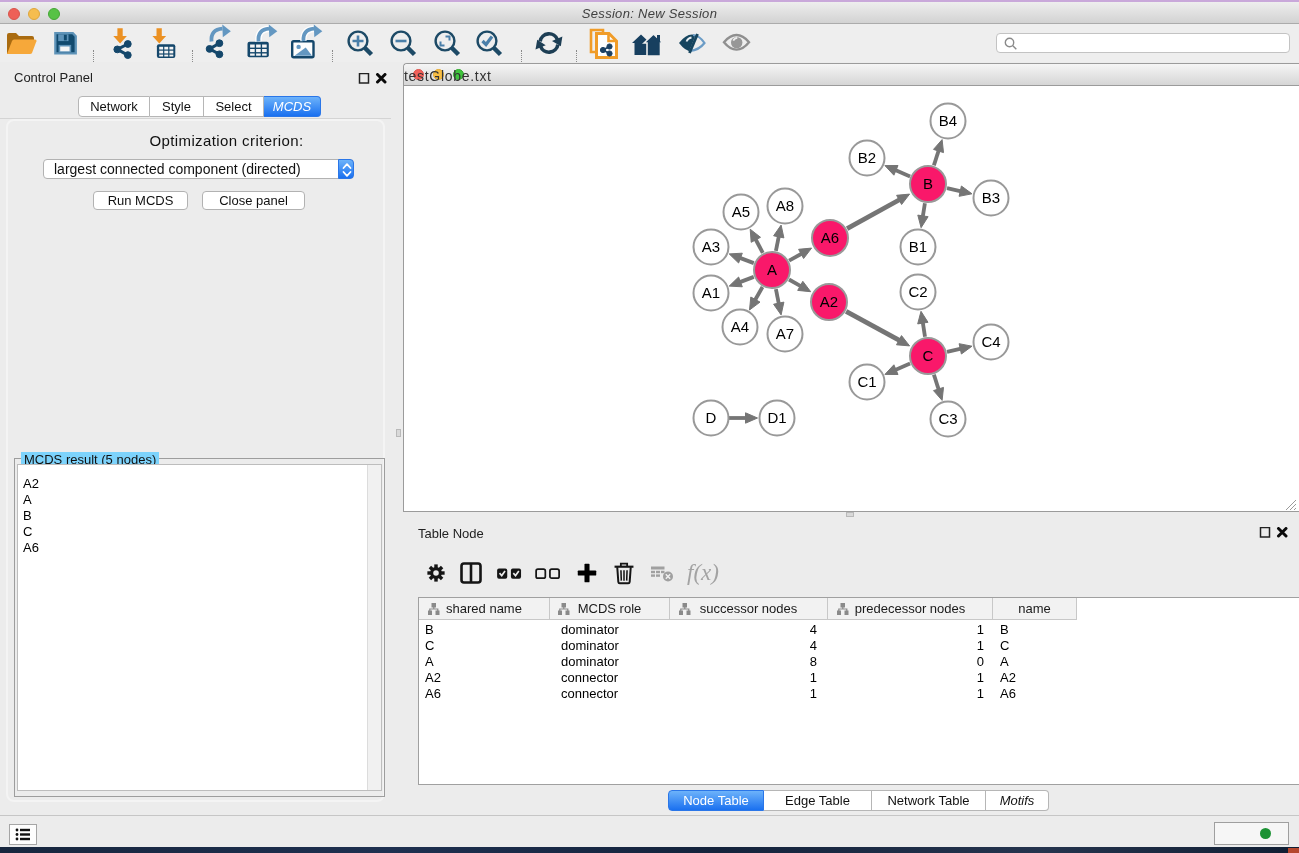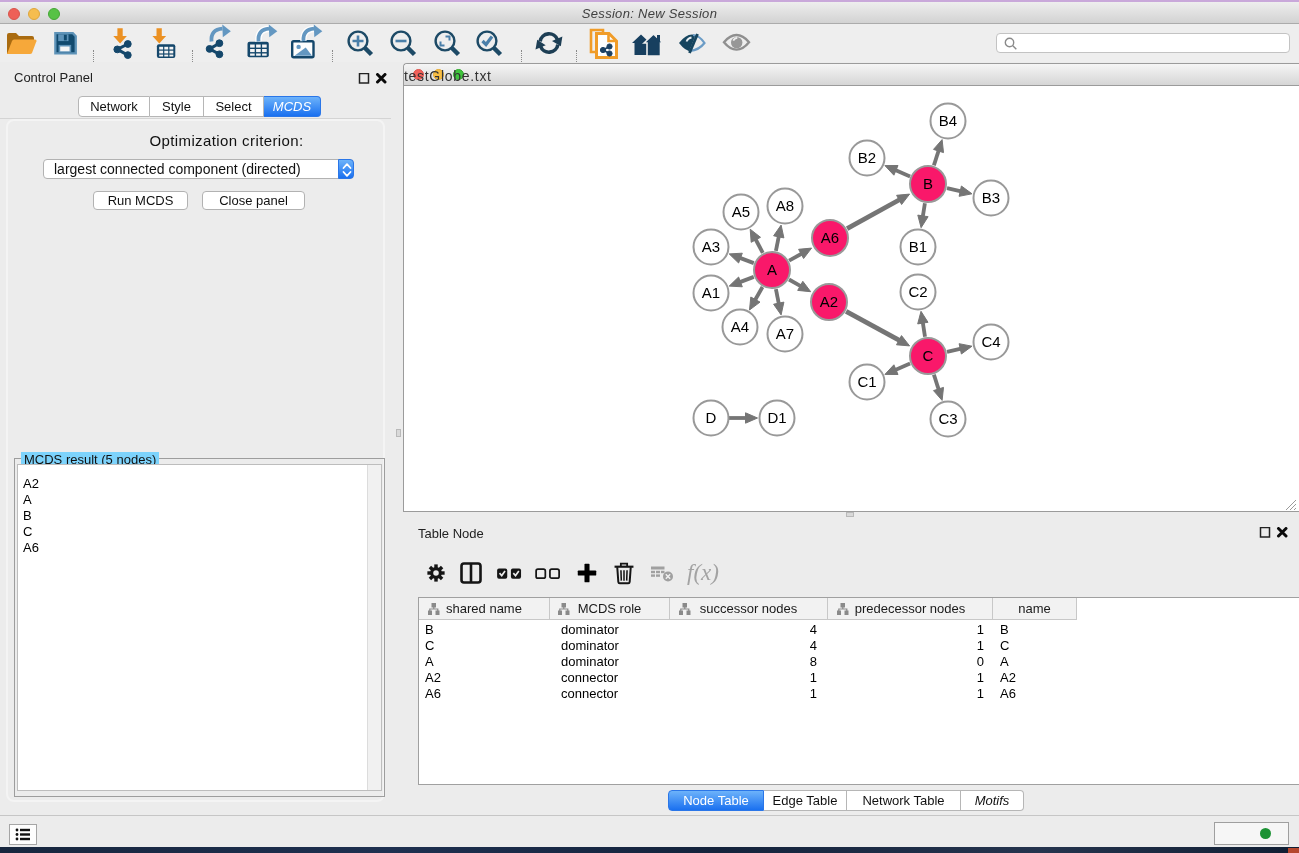--- a/index.html
+++ b/index.html
@@ -482,21 +482,21 @@
     <div class="tr num" style="left:409px;top:72px;width:156px">1</div>
     <div class="tr" style="left:581px;top:72px">A2</div>
     <div class="tr" style="left:6px;top:88px">A6</div>
     <div class="tr" style="left:142px;top:88px">connector</div>
     <div class="tr num" style="left:251px;top:88px;width:147px">1</div>
     <div class="tr num" style="left:409px;top:88px;width:156px">1</div>
     <div class="tr" style="left:581px;top:88px">A6</div>
   </div>
   <div id="bt" class="tabrow">
     <div class="tab first sel" style="width:96px">Node Table</div>
-    <div class="tab" style="width:83px">Edge Table</div>
+    <div class="tab" style="width:108px">Edge Table</div>
     <div class="tab" style="width:114px">Network Table</div>
     <div class="tab last" style="width:63px">Motifs</div>
   </div>
 </div>
 
 <div class="abs" style="left:846px;top:512px;width:8px;height:5px;background:#d9d9d9;border:1px solid #b9b9b9"></div>
 <div class="abs" style="left:396px;top:429px;width:5px;height:8px;background:#d9d9d9;border:1px solid #b9b9b9"></div>
 <div id="statusbar" class="abs"></div>
 <div id="listbtn" class="abs">
   <svg width="26" height="19" viewBox="0 0 26 19">

